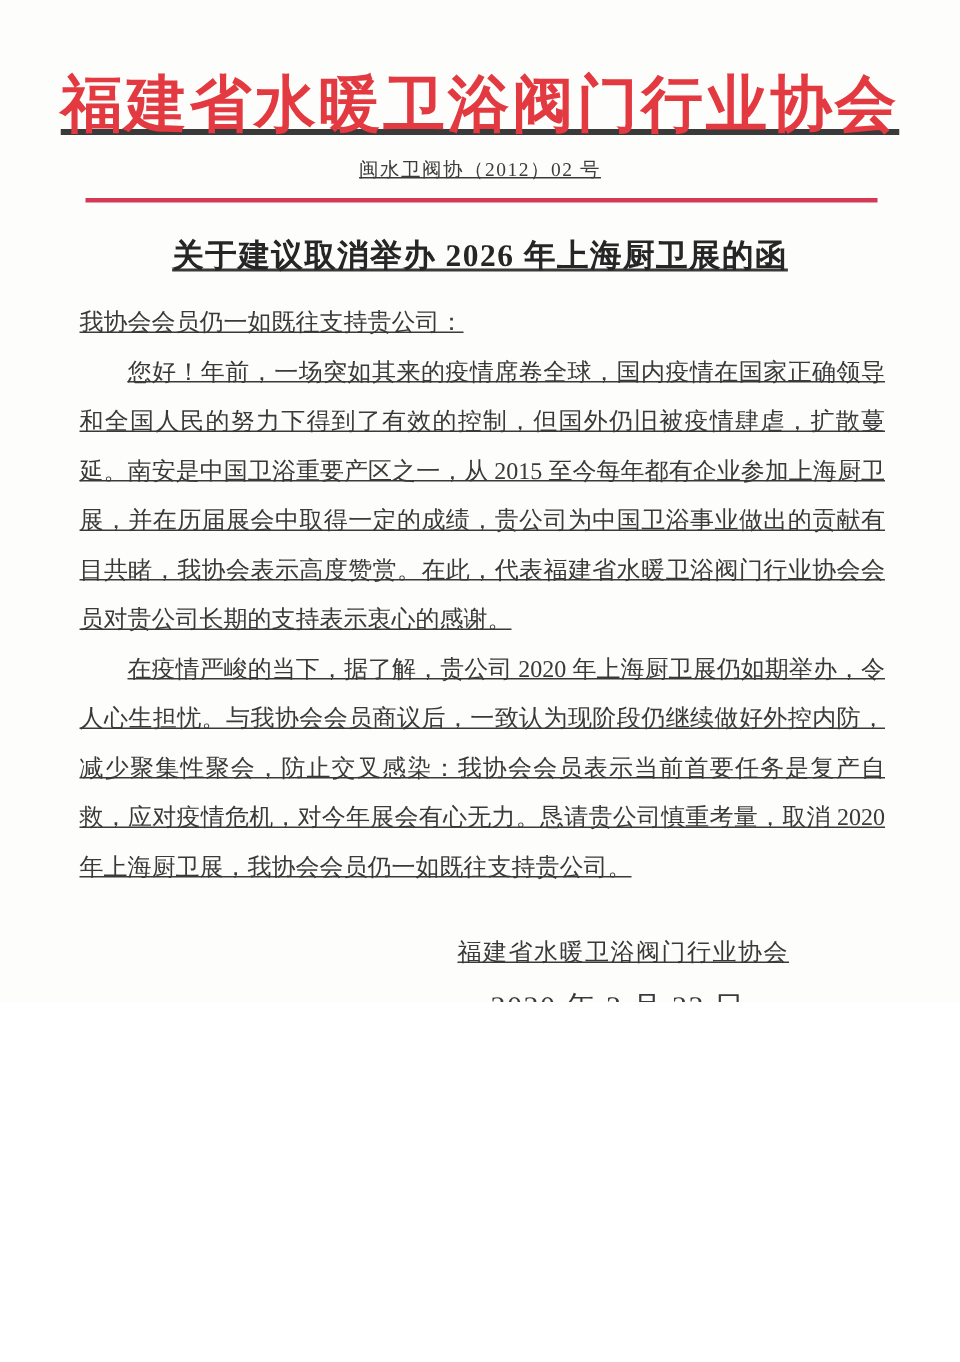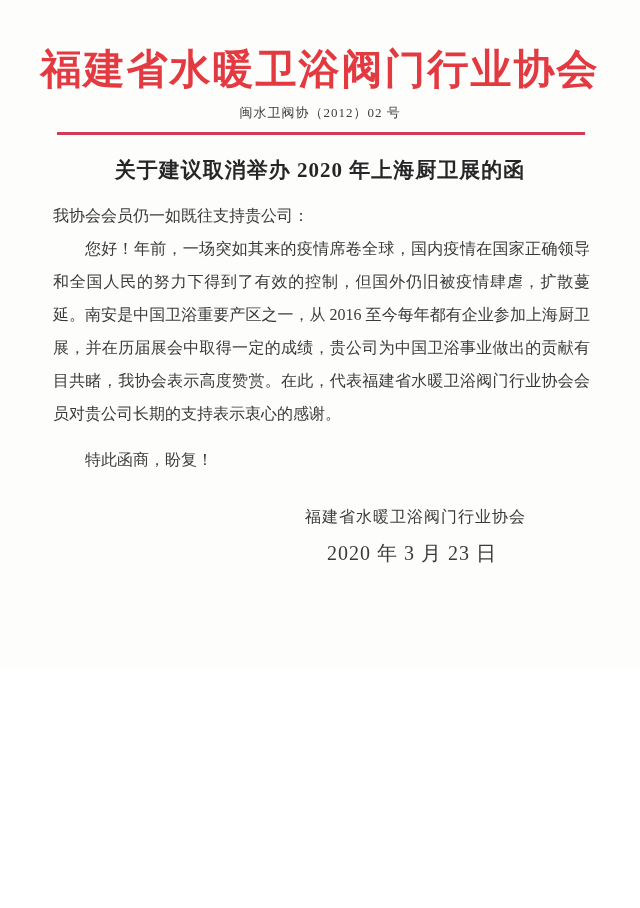--- a/index.html
+++ b/index.html
@@ -7,20 +7,21 @@
   body { font-family: "Liberation Serif", "DejaVu Serif", serif; }
 
   .page {
     position: relative;
     width: 640px;
     height: 668px;
     margin: 0 auto;
     background: #fdfdfc;
     overflow: hidden;
     color: #3a3a3a;
+    text-decoration: underline;
   }
 
   
   .org-title {
     padding-top: 46px;
     text-align: center;
     font-size: 41px;
     font-weight: 700;
     letter-spacing: 2px;
     color: #e23a40;
@@ -94,30 +95,30 @@
 <body>
 
 <div class="page">
 
   <div class="org-title">福建省水暖卫浴阀门行业协会</div>
 
   <div class="doc-number">闽水卫阀协（2012）02 号</div>
 
   <div class="red-rule"></div>
 
-  <div class="doc-title">关于建议取消举办 2020 年上海厨卫展的函</div>
+  <div class="doc-title">关于建议取消举办 2026 年上海厨卫展的函</div>
 
   <div class="letter-body">
     <p class="salutation">我协会会员仍一如既往支持贵公司：</p>
 
-    <p class="para">您好！年前，一场突如其来的疫情席卷全球，国内疫情在国家正确领导和全国人民的努力下得到了有效的控制，但国外仍旧被疫情肆虐，扩散蔓延。南安是中国卫浴重要产区之一，从 2016 至今每年都有企业参加上海厨卫展，并在历届展会中取得一定的成绩，贵公司为中国卫浴事业做出的贡献有目共睹，我协会表示高度赞赏。在此，代表福建省水暖卫浴阀门行业协会会员对贵公司长期的支持表示衷心的感谢。</p>
+    <p class="para">您好！年前，一场突如其来的疫情席卷全球，国内疫情在国家正确领导和全国人民的努力下得到了有效的控制，但国外仍旧被疫情肆虐，扩散蔓延。南安是中国卫浴重要产区之一，从 2015 至今每年都有企业参加上海厨卫展，并在历届展会中取得一定的成绩，贵公司为中国卫浴事业做出的贡献有目共睹，我协会表示高度赞赏。在此，代表福建省水暖卫浴阀门行业协会会员对贵公司长期的支持表示衷心的感谢。</p>
 
 
+    <p class="para">在疫情严峻的当下，据了解，贵公司 2020 年上海厨卫展仍如期举办，令人心生担忧。与我协会会员商议后，一致认为现阶段仍继续做好外控内防，减少聚集性聚会，防止交叉感染：我协会会员表示当前首要任务是复产自救，应对疫情危机，对今年展会有心无力。恳请贵公司慎重考量，取消 2020 年上海厨卫展，我协会会员仍一如既往支持贵公司。</p>
 
-    <p class="closing">特此函商，盼复！</p>
 
     <div class="sig-block">
       <div class="sig-org">福建省水暖卫浴阀门行业协会</div>
       <div class="sig-date">2020 年 3 月 23 日</div>
     </div>
   </div>
 
   <svg class="stamp" viewBox="0 0 136 136">
     <circle cx="68" cy="68" r="62" fill="none" stroke="#cf2630" stroke-width="6" stroke-opacity="0.9"></circle>
     <path id="sealArc" d="M 27.3 91.5 A 47 47 0 1 1 91.5 108.7" fill="none"></path>

